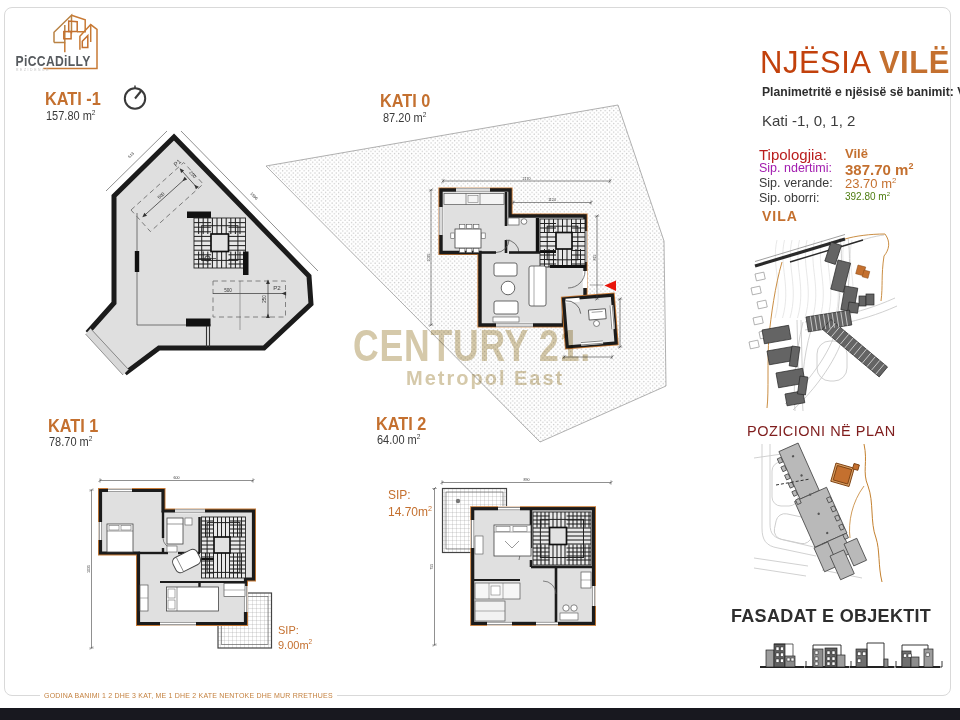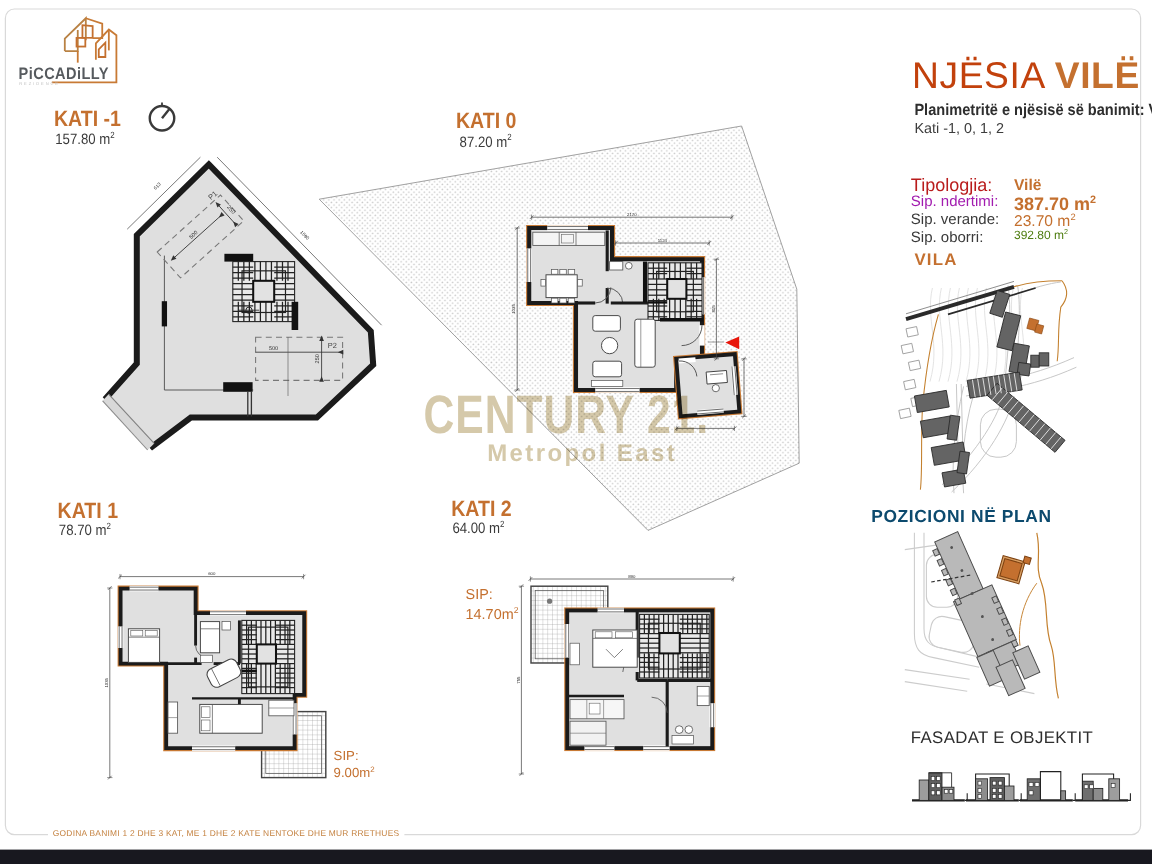--- a/index.html
+++ b/index.html
@@ -562,21 +562,21 @@
     <line x1="433.0" y1="490.0" x2="436.0" y2="487.0" stroke="#444" stroke-width="0.6"></line>
     <line x1="432.3" y1="488.5" x2="436.7" y2="488.5" stroke="#444" stroke-width="0.5"></line>
     <line x1="433.0" y1="646.5" x2="436.0" y2="643.5" stroke="#444" stroke-width="0.6"></line>
     <line x1="432.3" y1="645" x2="436.7" y2="645" stroke="#444" stroke-width="0.5"></line>
     <text x="433.0" y="566.75" font-size="3.6" fill="#333" text-anchor="middle" transform="rotate(-90 433.0 566.75)">755</text>
 </svg>
 
 <div class="abs" style="left:760px;top:45px;font-size:31px;white-space:nowrap;letter-spacing:0.5px"><span style="color:#c2410c;font-weight:400">NJËSIA </span><span style="color:#c4702f;font-weight:bold">VILË</span></div>
 
 <div class="abs" style="left:762px;top:84px;font-size:13.5px;font-weight:bold;color:#2e2e2e;white-space:nowrap;transform:scaleX(0.9);transform-origin:left top">Planimetritë e njësisë së banimit: Vilë</div>
-<div class="abs" style="left:762px;top:100px;font-size:12px;color:#3d3d3d">Kati -1, 0, 1, 2</div>
+<div class="abs" style="left:762px;top:112px;font-size:15px;color:#3d3d3d">Kati -1, 0, 1, 2</div>
 
 <div class="abs" style="left:759px;top:146px;font-size:15px;color:#b91c1c">Tipologjia:</div>
 <div class="abs" style="left:845px;top:146px;font-size:13px;font-weight:bold;color:#c4702f">Vilë</div>
 <div class="abs" style="left:759px;top:161px;font-size:12.5px;color:#a21caf">Sip. ndertimi:</div>
 <div class="abs" style="left:845px;top:161px;font-size:15px;font-weight:bold;color:#c4702f">387.70 m<sup>2</sup></div>
 <div class="abs" style="left:759px;top:176px;font-size:12.5px;color:#3a3a3a">Sip. verande:</div>
 <div class="abs" style="left:845px;top:176px;font-size:13px;font-weight:normal;color:#c4702f">23.70 m<sup>2</sup></div>
 <div class="abs" style="left:759px;top:191px;font-size:12.5px;color:#3a3a3a">Sip. oborri:</div>
 <div class="abs" style="left:845px;top:191px;font-size:10px;font-weight:normal;color:#4d7c0f">392.80 m<sup>2</sup></div>
 
@@ -670,21 +670,21 @@
 <line x1="145.8" y1="92" x2="145.8" y2="105" transform="rotate(40 82 98)"></line>
 <line x1="151.6" y1="92" x2="151.6" y2="105" transform="rotate(40 82 98)"></line>
 </g>
 
 <g fill="#c4702f" stroke="#8a4a16" stroke-width="0.5">
       <rect x="113" y="39" width="8" height="9" transform="rotate(15 113 39)"></rect>
       <rect x="119" y="44" width="6" height="7" transform="rotate(15 119 44)"></rect>
     </g>
 </svg>
 
-<div class="abs" style="left:726px;top:423px;font-size:14.5px;font-weight:bold;color:#0c4a6e;letter-spacing:0.5px">POZICIONI NË PLAN</div>
+<div class="abs" style="left:747px;top:423px;font-size:14.5px;font-weight:normal;color:#7f1d1d;letter-spacing:0.5px">POZICIONI NË PLAN</div>
 
 <svg class="abs" style="left:752px;top:442px" width="150" height="146" viewBox="0 0 150 146">
 <g stroke="#cccccc" stroke-width="0.9" fill="none">
 <path d="M10,2 L10,86 C10,98 14,104 26,106 L64,114"></path>
 <path d="M18,2 L18,82 C18,92 22,96 32,98 L66,106"></path>
 <path d="M2,16 L44,10"></path>
 <rect x="20" y="20" width="26" height="44" rx="9"></rect>
 <rect x="26" y="70" width="38" height="26" rx="9" transform="rotate(12 26 70)"></rect>
 <path d="M2,116 L56,124"></path>
 <path d="M2,126 L54,134"></path>
@@ -723,21 +723,21 @@
 
 <g transform="translate(84,21) rotate(16)" fill="#c4702f" stroke="#7d4212" stroke-width="0.9">
       <rect x="0" y="0" width="19" height="19" fill="#d9a064"></rect>
       <rect x="2" y="2" width="15" height="15"></rect>
       <rect x="17.5" y="-4.5" width="5.5" height="5.5" fill="#c4702f"></rect>
     </g>
 <path d="M112,2 C116,20 110,30 116,44 C122,60 118,80 124,96 C128,108 126,124 130,140" stroke="#c4812f" stroke-width="1" fill="none"></path>
 <path d="M112,44 C100,60 96,80 98,96" stroke="#c4812f" stroke-width="0.8" fill="none"></path>
 </svg>
 
-<div class="abs" style="left:759px;top:606px;font-size:14px;font-weight:normal;color:#2e2e2e;letter-spacing:0.3px">FASADAT E OBJEKTIT</div>
+<div class="abs" style="left:731px;top:606px;font-size:18px;font-weight:bold;color:#2e2e2e;letter-spacing:0.3px">FASADAT E OBJEKTIT</div>
 
 <svg class="abs" style="left:760px;top:631px" width="190" height="45" viewBox="0 0 190 45">
 <g stroke="#222" fill="none" stroke-width="0.7">
 <g transform="translate(0,0)">
 <line x1="0" y1="36" x2="44" y2="36" stroke-width="1.8"></line>
 <path d="M44,36 L46,36 L46,30" stroke-width="0.9"></path>
 <rect x="6" y="19" width="8" height="17" fill="#9d9d9d"></rect>
 <rect x="14" y="13" width="11" height="23" fill="#5f5f5f"></rect>
 <path d="M14,13 L33,13 L33,25" fill="none"></path>
 <rect x="25" y="25" width="10" height="11" fill="#8b8b8b"></rect>

